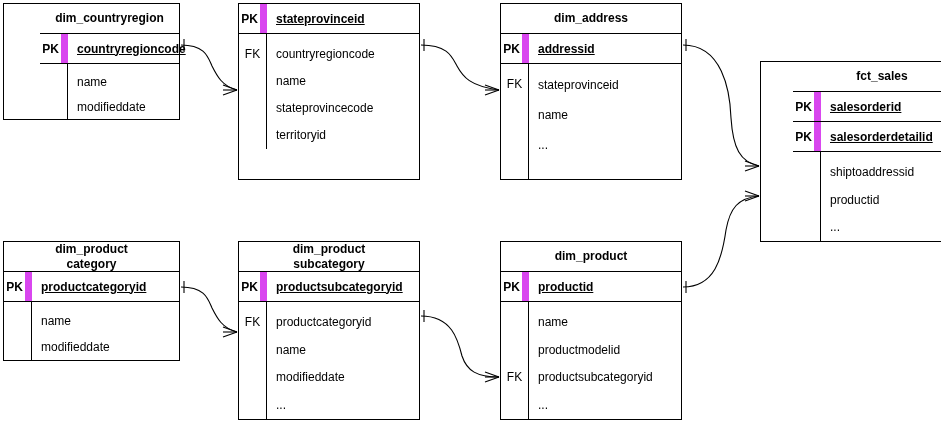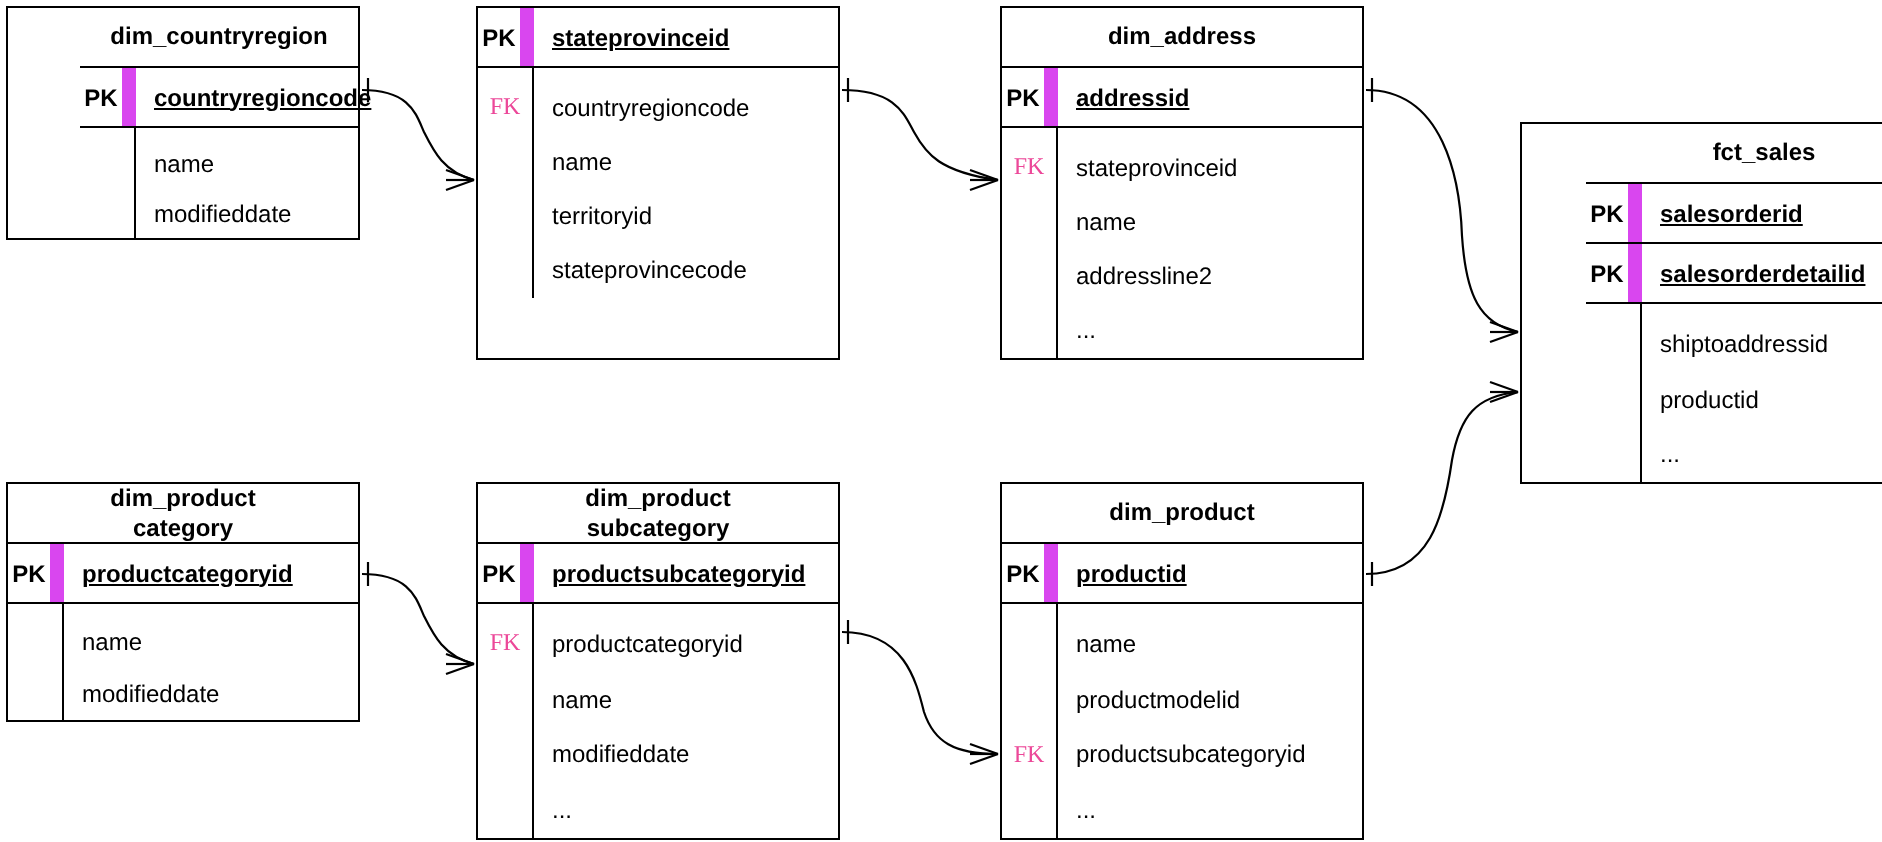--- a/index.html
+++ b/index.html
@@ -59,22 +59,21 @@
     flex:0 0 28px;
     display:flex;
     flex-direction:column;
   }
   .key-cell{
     height:30px;
     display:flex;
     align-items:center;
     justify-content:center;
     font-size:12px;
-    color:#ec4899;
-    font-family:Liberation Serif, serif;
+    color:#000000;
   }
   .key-spacer{flex:0 0 auto;}
   .field-col{
     flex:1 1 auto;
     display:flex;
     flex-direction:column;
   }
   .field{
     height:30px;
     display:flex;
@@ -177,22 +176,22 @@
         <div class="key-col-stack">
           <div class="key-spacer" style="height: 6px;"></div>
           <div class="key-cell">FK</div>
           <div class="key-cell"></div>
           <div class="key-cell"></div>
           <div class="key-cell"></div>
         </div>
         <div class="field-col pad-top">
           <div class="field">countryregioncode</div>
           <div class="field">name</div>
+          <div class="field">stateprovincecode</div>
           <div class="field">territoryid</div>
-          <div class="field">stateprovincecode</div>
         </div>
       </div>
     </div>
     <div class="entity" style="left: 500px; top: 3px; width: 182px; height: 177px;">
       <div class="ent-header" style="height: 30px;">dim_address</div>
       <div class="pk-row">
         <div class="key-col bold">PK</div>
         <div class="pk-field">
           <span>addressid</span>
         </div>
@@ -201,21 +200,20 @@
         <div class="key-col-stack">
           <div class="key-spacer" style="height: 6px;"></div>
           <div class="key-cell">FK</div>
           <div class="key-cell"></div>
           <div class="key-cell"></div>
           <div class="key-cell"></div>
         </div>
         <div class="field-col pad-top">
           <div class="field">stateprovinceid</div>
           <div class="field">name</div>
-          <div class="field">addressline2</div>
           <div class="field">...</div>
         </div>
       </div>
     </div>
     <div class="entity" style="left: 760px; top: 61px; width: 212px; height: 181px; padding-left: 32px;">
       <div class="ent-header" style="height: 30px;">fct_sales</div>
       <div class="pk-row">
         <div class="key-col bold">PK</div>
         <div class="pk-field">
           <span>salesorderid</span>

